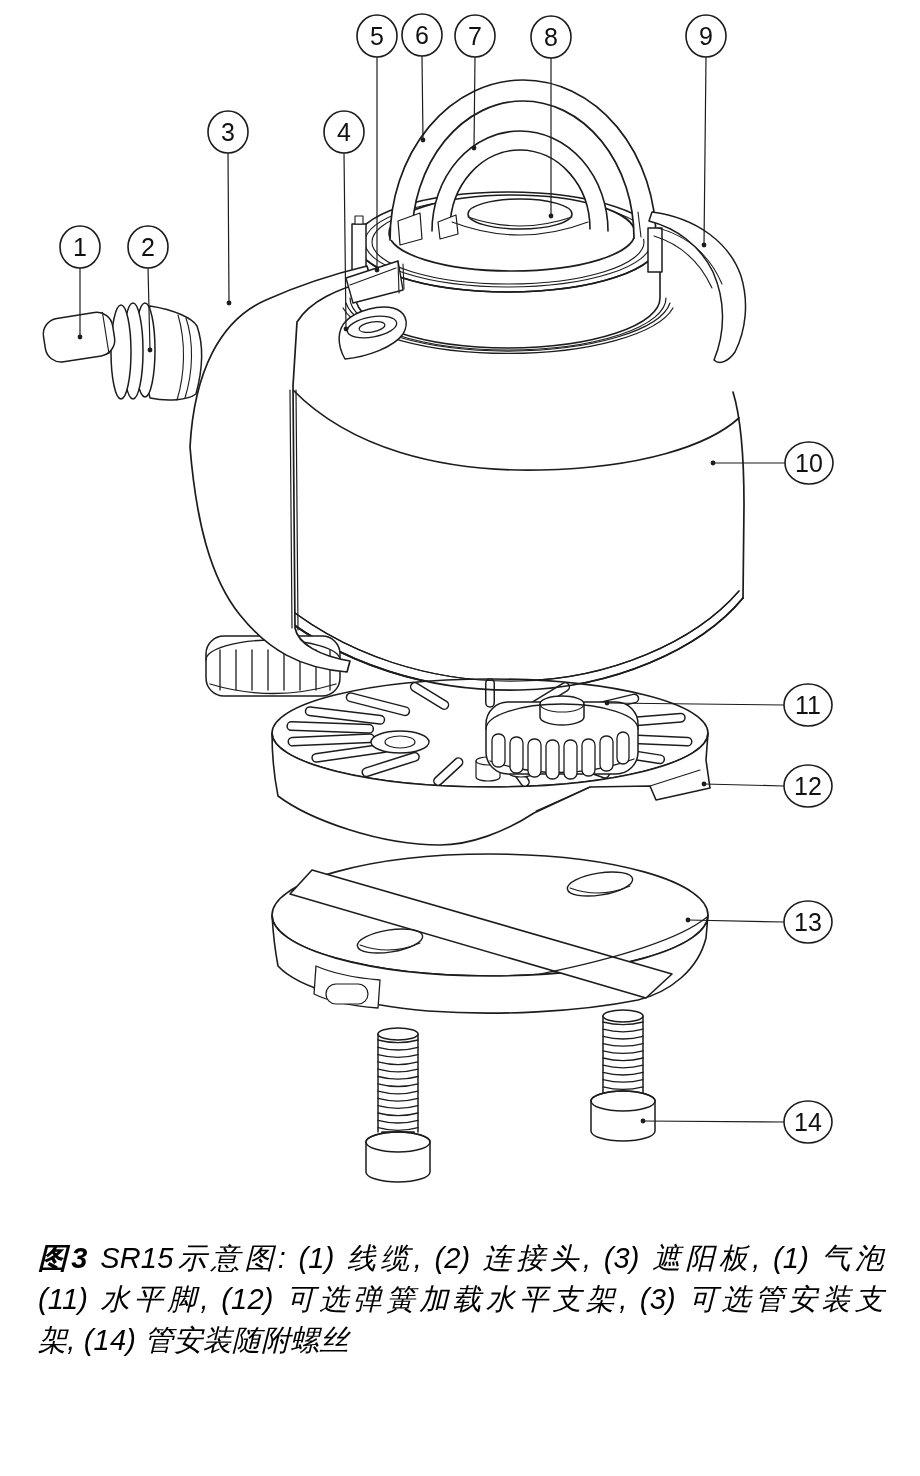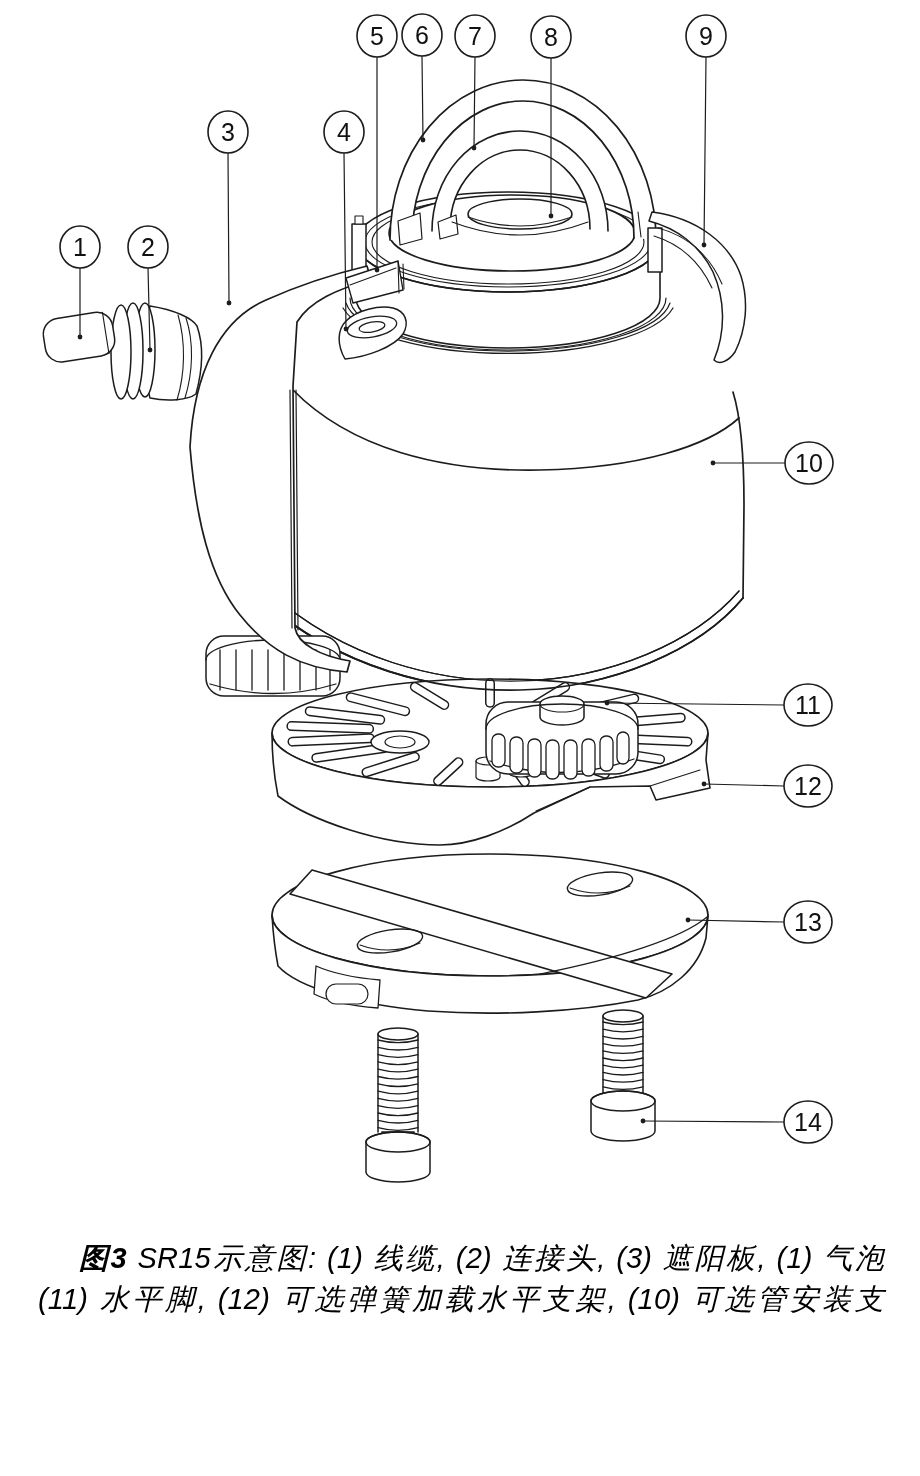--- a/index.html
+++ b/index.html
@@ -4,21 +4,21 @@
 <style>
   html,body{margin:0;padding:0;background:#ffffff;}
   .page{position:relative;width:920px;height:1476px;background:#ffffff;overflow:hidden;
         font-family:"Liberation Sans",sans-serif;}
   .diagram-wrap{position:absolute;left:0;top:0;width:920px;height:1232px;}
   svg{display:block;}
   .caption{position:absolute;left:38px;top:1238px;width:846px;color:#000;
            font-size:29px;line-height:41px;font-style:italic;letter-spacing:0.2px;}
   .cap-l{text-align:justify;}
   .cap-l.jl{text-align-last:justify;-moz-text-align-last:justify;}
-  .cap-prefix{font-weight:bold;font-style:italic;margin-left:41px;}
+  .cap-prefix{font-weight:bold;font-style:italic;}
   .callout-text{font-family:"Liberation Sans",sans-serif;font-size:25px;fill:#111;}
 </style>
 </head>
 <body>
 
 <div class="page">
   <div class="diagram-wrap">
   <svg id="diagram" width="920" height="1232" viewBox="0 0 920 1232" stroke-linecap="round" stroke-linejoin="round">
 
     <g stroke="#1c1c1c" fill="none" stroke-width="1.7">
@@ -351,15 +351,16 @@
             <circle cx="643" cy="1121" r="2.4" fill="#1c1c1c"></circle>
             <ellipse cx="808" cy="1122" rx="24" ry="21" fill="#ffffff" stroke="#1c1c1c" stroke-width="1.6"></ellipse>
             <text x="808" y="1131" text-anchor="middle" class="callout-text">14</text>
           </g>
         </g>
   </svg>
   </div>
 
   <div class="caption">
     <div class="cap-l jl"><span class="cap-prefix">图3</span> <span>SR15示意图: (1) 线缆, (2) 连接头, (3) 遮阳板, (1) 气泡</span></div>
-    <div class="cap-l jl">(11) 水平脚, (12) 可选弹簧加载水平支架, (10) 可选管安装支</div>
+    <div class="cap-l jl">(11) 水平脚, (12) 可选弹簧加载水平支架, (3) 可选管安装支</div>
+    <div class="cap-l">架, (14) 管安装随附螺丝</div>
   </div>
 </div>
 
 </body></html>

